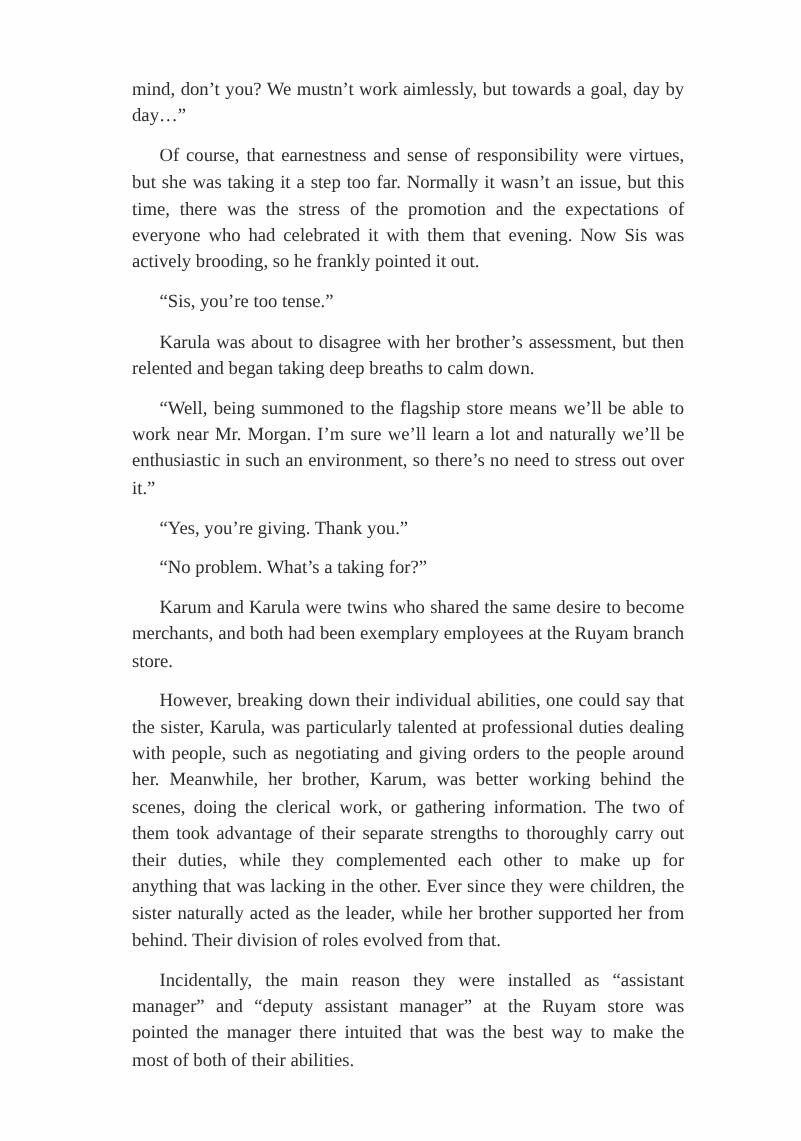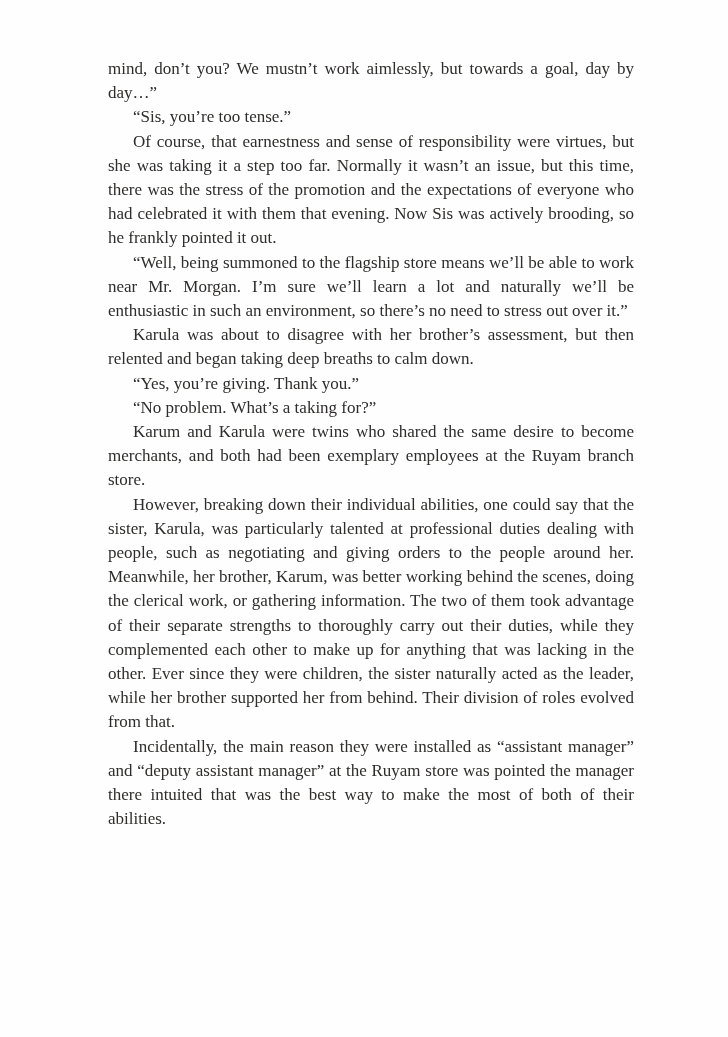--- a/index.html
+++ b/index.html
@@ -16,41 +16,41 @@
     overflow: hidden;
   }
   .text-block {
     font-family: "Liberation Serif", "DejaVu Serif", serif;
     font-size: 17px;
     line-height: 24.2px;
     color: #2e2d2b;
     text-align: justify;
   }
   .text-block p {
-    margin: 0;
+    margin: 12px;
     padding: 0;
     text-indent: 25px;
     font-family: Liberation Serif, serif;
   }
   .text-block p.no-indent {
     text-indent: 0;
   }
   .text-block p.italic {
     font-style: italic;
   }
 </style>
 </head>
 <body>
 
 <div class="book-page">
   <div class="text-block">
     <p class="no-indent">mind, don’t you? We mustn’t work aimlessly, but towards a goal, day by day…”</p>
+    <p>Of course, that earnestness and sense of responsibility were virtues, but she was taking it a step too far. Normally it wasn’t an issue, but this time, there was the stress of the promotion and the expectations of everyone who had celebrated it with them that evening. Now Sis was actively brooding, so he frankly pointed it out.</p>
     <p>“Sis, you’re too tense.”</p>
-    <p>Of course, that earnestness and sense of responsibility were virtues, but she was taking it a step too far. Normally it wasn’t an issue, but this time, there was the stress of the promotion and the expectations of everyone who had celebrated it with them that evening. Now Sis was actively brooding, so he frankly pointed it out.</p>
+    <p>Karula was about to disagree with her brother’s assessment, but then relented and began taking deep breaths to calm down.</p>
     <p>“Well, being summoned to the flagship store means we’ll be able to work near Mr. Morgan. I’m sure we’ll learn a lot and naturally we’ll be enthusiastic in such an environment, so there’s no need to stress out over it.”</p>
-    <p>Karula was about to disagree with her brother’s assessment, but then relented and began taking deep breaths to calm down.</p>
     <p>“Yes, you’re giving. Thank you.”</p>
     <p>“No problem. What’s a taking for?”</p>
     <p>Karum and Karula were twins who shared the same desire to become merchants, and both had been exemplary employees at the Ruyam branch store.</p>
     <p>However, breaking down their individual abilities, one could say that the sister, Karula, was particularly talented at professional duties dealing with people, such as negotiating and giving orders to the people around her. Meanwhile, her brother, Karum, was better working behind the scenes, doing the clerical work, or gathering information. The two of them took advantage of their separate strengths to thoroughly carry out their duties, while they complemented each other to make up for anything that was lacking in the other. Ever since they were children, the sister naturally acted as the leader, while her brother supported her from behind. Their division of roles evolved from that.</p>
     <p>Incidentally, the main reason they were installed as “assistant manager” and “deputy assistant manager” at the Ruyam store was pointed the manager there intuited that was the best way to make the most of both of their abilities.</p>
   </div>
 </div>
 
 </body></html>

